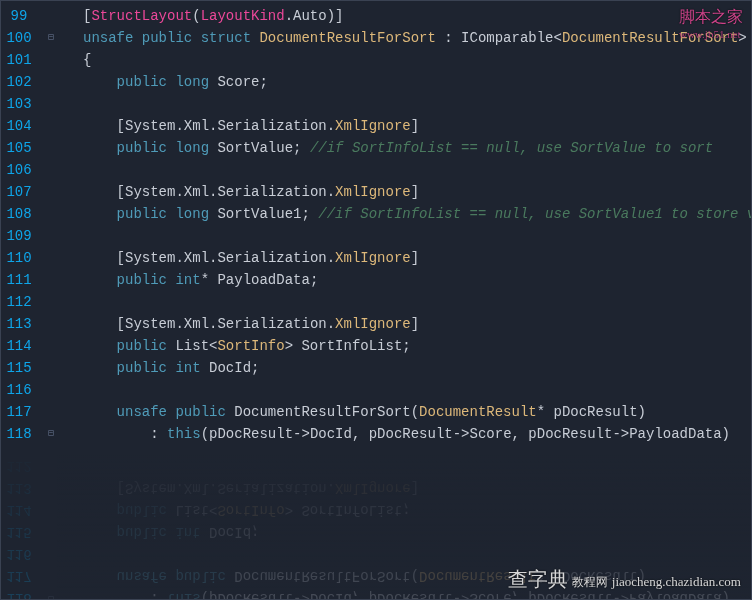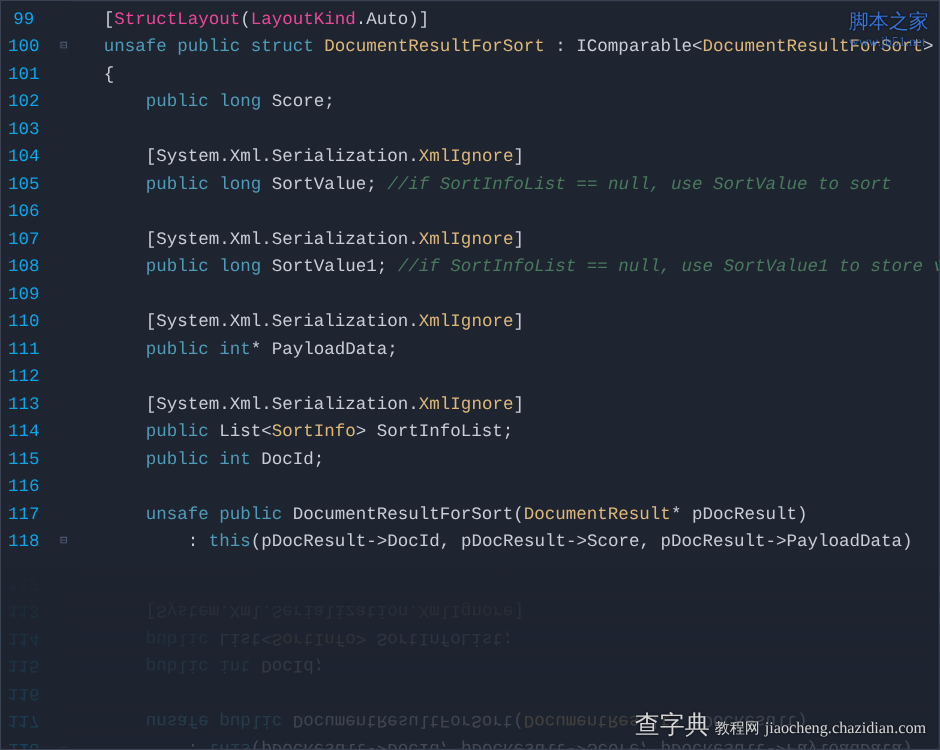--- a/index.html
+++ b/index.html
@@ -54,21 +54,21 @@
 }
 .reflection::after {
   content:'';
   position:absolute; inset:0;
   background: linear-gradient(to bottom, rgba(30,36,48,0.1), rgba(30,36,48,0.95));
 }
 
 .watermark-top {
   position: absolute;
   top: 6px; right: 8px;
-  color: #3b82f6;
+  color: #ec4899;
   font-family: 'SimSun', serif;
   font-size: 16px;
   opacity: 0.85;
   text-shadow: 0 0 2px #000;
 }
 .wm-sub { font-size: 11px; opacity: 0.8; }
 .watermark-bottom {
   position: absolute;
   bottom: 6px; right: 10px;
   color: #e8e8e8;

